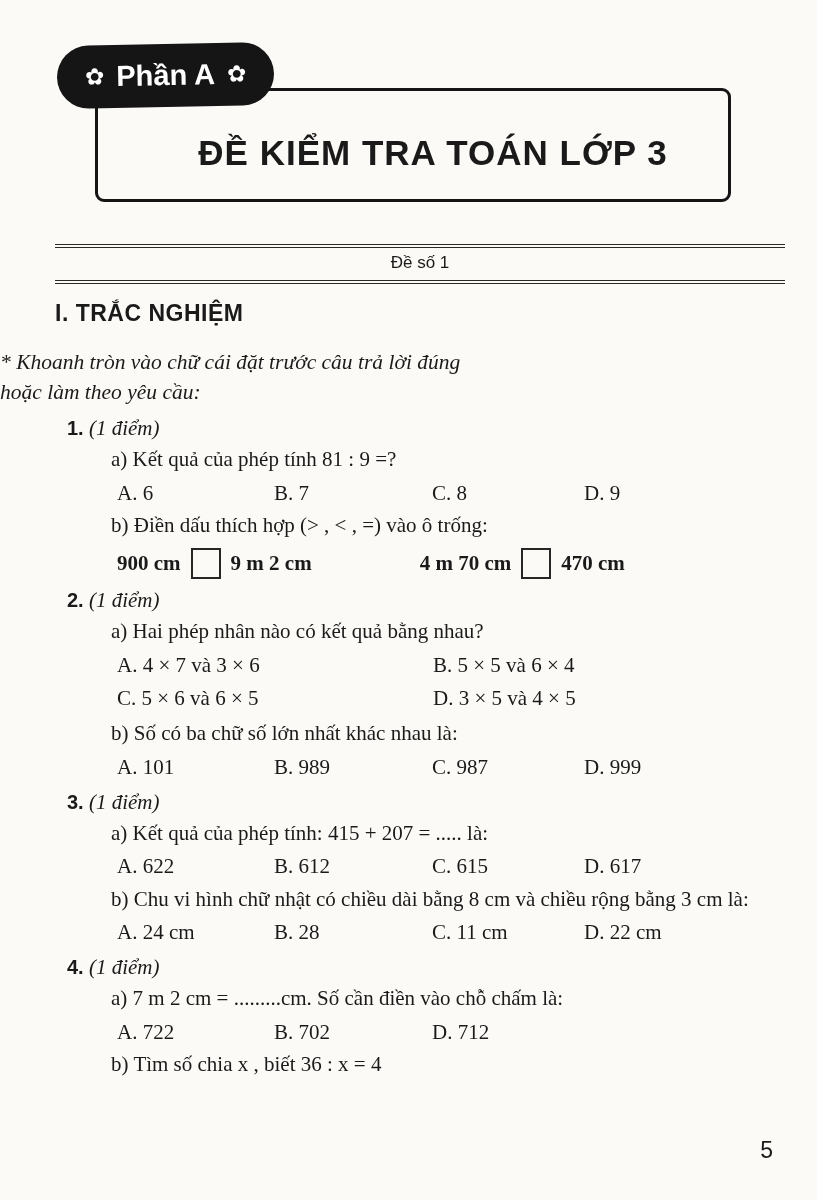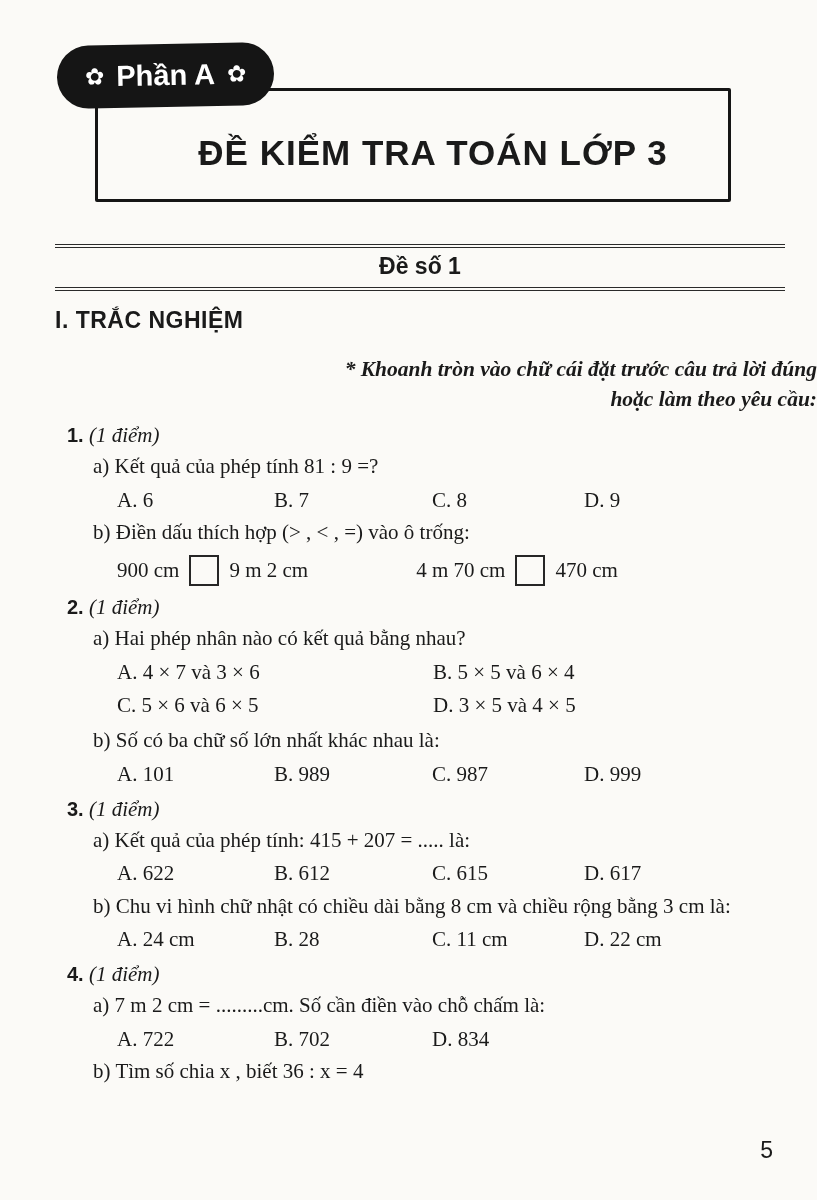--- a/index.html
+++ b/index.html
@@ -21,65 +21,65 @@
     border-radius: 44px;
     padding: 15px 28px;
     display: flex; align-items: center; gap: 12px;
     font-family: "Liberation Sans", "DejaVu Sans", sans-serif;
     font-weight: bold; font-size: 29px;
     transform: rotate(-1.2deg);
   }
   .flower { font-family: "DejaVu Sans", sans-serif; font-size: 23px; line-height: 1; }
   .title-box {
     position: absolute; left: 95px; right: 86px; top: 42px; height: 108px;
-    border: 3px solid #151515; border-radius: 2px;
+    border: 3px solid #151515; border-radius: 9px;
     display: flex; align-items: center; justify-content: center;
   }
   .title-box h1 {
     margin: 16px 0 0 40px;
     font-family: "Liberation Sans", "DejaVu Sans", sans-serif;
     font-size: 35px; letter-spacing: 1px; font-weight: bold;
   }
 
   
   .test-strip {
     margin: 38px 32px 0 55px;
     border-top: 4px double #2a2a2a;
     border-bottom: 4px double #2a2a2a;
     text-align: center;
     padding: 5px 0 7px;
   }
   .test-strip h2 {
     margin: 0;
     font-family: "Liberation Sans", "DejaVu Sans", sans-serif;
-    font-size: 23px; font-weight: bold;
+    font-size: 17px; font-weight: normal;
   }
 
   .section-heading {
     margin: 16px 0 20px 55px;
     font-family: "Liberation Sans", "DejaVu Sans", sans-serif;
     font-size: 23px; font-weight: bold; letter-spacing: .5px;
   }
   .instructions {
     margin: 2px auto 8px;
-    text-align: right;
-    font-style: italic; font-weight: bold;
+    text-align: left;
+    font-style: italic; font-weight: normal;
     font-size: 21.5px; line-height: 1.4;
   }
 
   
   .questions { padding: 0 28px 0 67px; }
   .qhead { margin: 9px 0 1px; }
   .qnum { font-weight: bold; font-family: "Liberation Sans", "DejaVu Sans", sans-serif; font-size: 20px; }
   .qpoints { font-style: italic; }
-  .part-line { margin: 4px 0 2px 26px; line-height: 1.35; }
+  .part-line { margin: 4px 0 2px 44px; line-height: 1.35; }
   .choices { margin: 5px 0 4px 50px; display: grid; line-height: 1.35; }
   .choices.four { grid-template-columns: 157px 158px 152px 1fr; }
   .choices.two  { grid-template-columns: 316px 1fr; row-gap: 5px; margin-bottom: 7px; }
-  .fill-line { margin: 9px 0 8px 50px; display: flex; align-items: center; }
+  .fill-line { margin: 9px 0 8px 50px; display: flex; align-items: center; font-weight: bold; }
   .pair { display: inline-flex; align-items: center; }
   .pair + .pair { margin-left: 108px; }
   .answer-box {
     display: inline-block; width: 26px; height: 27px;
     border: 2px solid #262626; margin: 0 10px;
     background: transparent;
   }
 
   .page-number {
     position: absolute; right: 44px; bottom: 36px;
@@ -208,21 +208,21 @@
         <span class="qnum">4.</span>
         <span class="qpoints">(1 điểm)</span>
       </p>
       <p class="part-line">
         <span>a)</span>
         <span>7 m 2 cm = .........cm. Số cần điền vào chỗ chấm là:</span>
       </p>
       <div class="choices four">
         <span>A. 722</span>
         <span>B. 702</span>
-        <span>D. 834</span>
+        <span>D. 712</span>
       </div>
       <p class="part-line">
         <span>b)</span>
         <span>Tìm số chia x , biết 36 : x = 4</span>
       </p>
     </section>
 
   </div>
 
   <div class="page-number">5</div>

